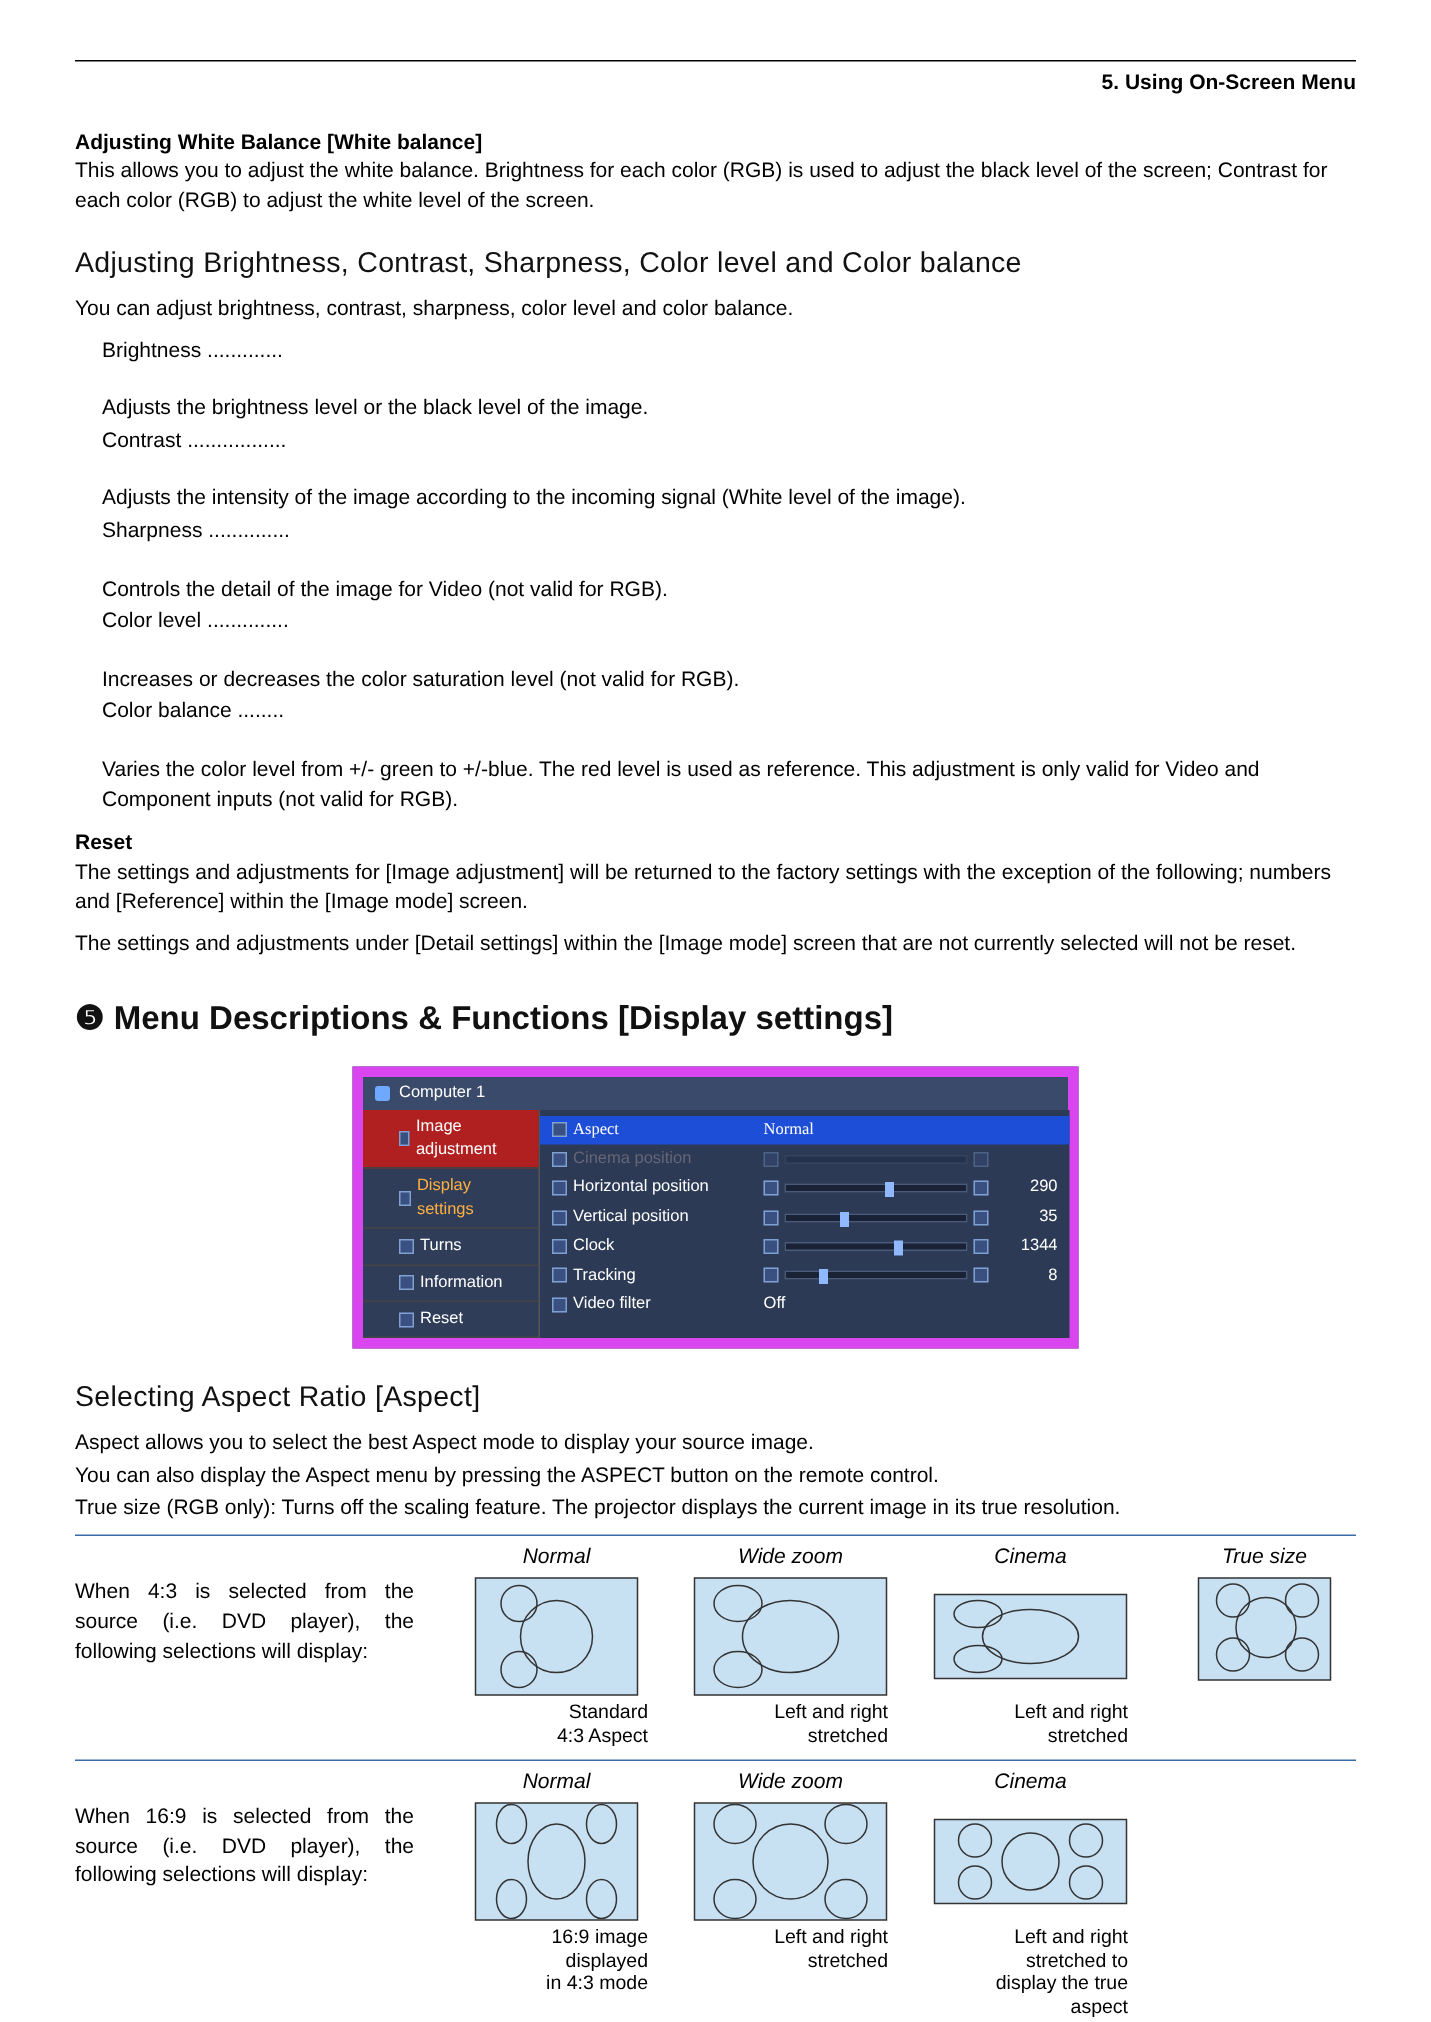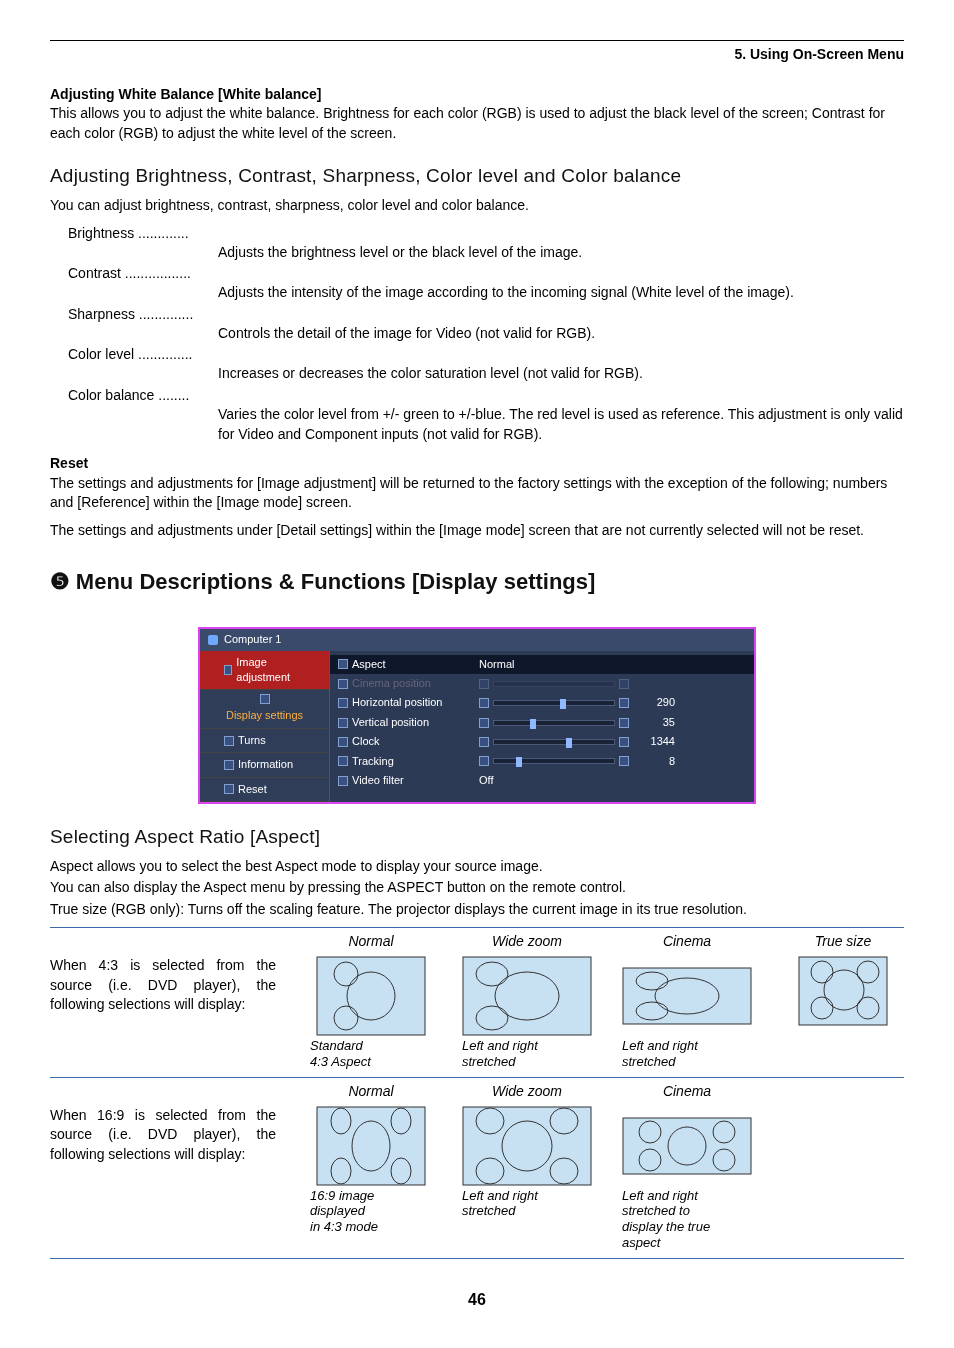--- a/index.html
+++ b/index.html
@@ -4,49 +4,49 @@
 <style>
   * { box-sizing: border-box; margin: 0; padding: 0; }
   body { font-family: Arial, Helvetica, sans-serif; font-size: 14px; color: #000; background: #fff; width: 954px; margin: 0 auto; padding: 40px 50px; line-height: 1.4; }
   .top-rule { border-top: 1px solid #000; margin-bottom: 4px; }
   .header-right { text-align: right; font-weight: bold; margin-bottom: 20px; }
   .bold { font-weight: bold; }
   .heavy-heading { font-family: Arial, sans-serif; font-weight: 400; font-size: 19px; margin-top: 20px; margin-bottom: 6px; letter-spacing: 0.2px; color:#111; }
   .h1 { font-family: Arial, sans-serif; font-weight: 900; font-size: 22px; margin-top: 26px; margin-bottom: 10px; color:#111; }
   p { margin-bottom: 8px; }
   .def-table { margin: 6px 0 10px 18px; }
-  .def-row { display: flex; margin-bottom: 2px; }
+  .def-row { display: flex; margin-bottom: 2px; flex-direction: column; }
   .def-label { width: 150px; }
   .def-val { flex: 1; margin-top: 19px; }
 
   
-  .osd-wrap { margin: 30px auto 20px auto; width: 558px; border: 2px solid #d946ef; background: #2c3a55; color: #fff; font-size: 11px; }
+  .osd-wrap { margin: 16px auto 20px auto; width: 484px; border: 7px solid #d946ef; background: #2c3a55; color: #fff; font-size: 11px; }
   .osd-title { background: #3a4a6a; padding: 3px 8px; display: flex; align-items: center; }
   .osd-title .dot { width:10px;height:10px;border-radius:2px;background:#6fa8ff;margin-right:6px;display:inline-block; }
   .osd-body { display: flex; }
   .osd-left { width: 130px; background: #2f3d59; border-right: 1px solid #555; }
   .osd-left div { padding: 4px 24px; border-bottom: 1px solid #444; display:flex; align-items:center; gap:4px; }
   .osd-left .sel { background: #b02020; color: #fff; }
-  .osd-left .ds { color: #ffb040; flex-direction: column; }
+  .osd-left .ds { color: #ffb040; }
   .osd-right { flex: 1; background: #2c3a55; padding: 4px 0; }
   .osd-row { display: flex; align-items: center; padding: 2px 8px; gap: 6px; }
-  .osd-row.sel { background: #0f172a; }
+  .osd-row.sel { background: #1d4ed8; font-family: Liberation Serif, serif; }
   .osd-row .lbl { width: 135px; display:flex; align-items:center; gap:4px; }
   .osd-row .val { width: 150px; display:flex; align-items:center; gap:4px; }
   .osd-row .num { width: 40px; text-align: right; }
   .slider { height:6px; background:#1a2236; border:1px solid #4a5a7a; position:relative; flex:1; }
   .slider .thumb { position:absolute; top:-2px; width:6px; height:10px; background:#8fb8ff; }
   .mini-icon { width:10px; height:10px; display:inline-block; border:1px solid #7fa0d0; background:#3a5080; }
 
   .section-rule { border-top: 1px solid #3a6aa8; margin: 8px 0 4px 0; }
   .aspect-grid { display: grid; grid-template-columns: 230px repeat(4, 1fr); column-gap: 30px; align-items: start; }
   .aspect-grid .colhead { text-align: center; font-style: italic; padding-bottom: 4px; }
   .aspect-grid .rowlabel { font-size: 14px; text-align: justify; padding-right:4px;}
   .aspect-grid .imgcell { text-align: center; }
-  .aspect-grid .caption { text-align: left; font-style: italic; font-size: 13px; line-height:1.2; padding-top:2px; }
+  .aspect-grid .caption { text-align: right; font-size: 13px; line-height:1.2; padding-top:2px; }
   .aspect-block { margin-top: 4px; }
 
   .page-num { text-align: center; font-weight: bold; margin-top: 30px; font-size: 16px; }
   svg { display:block; margin:0 auto; }
 </style>
 </head>
 <body>
 
 <div class="top-rule"></div>
 <div class="header-right">5. Using On-Screen Menu</div>

